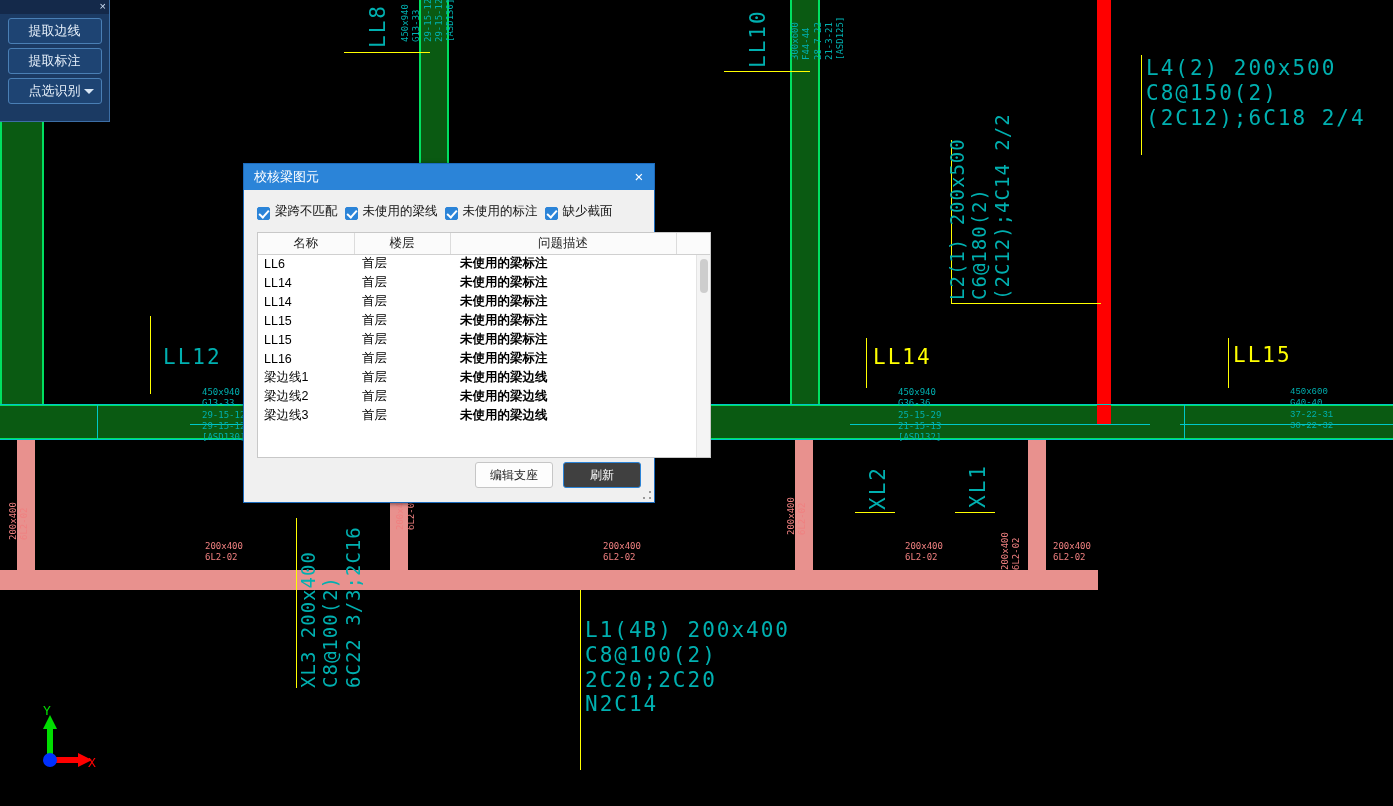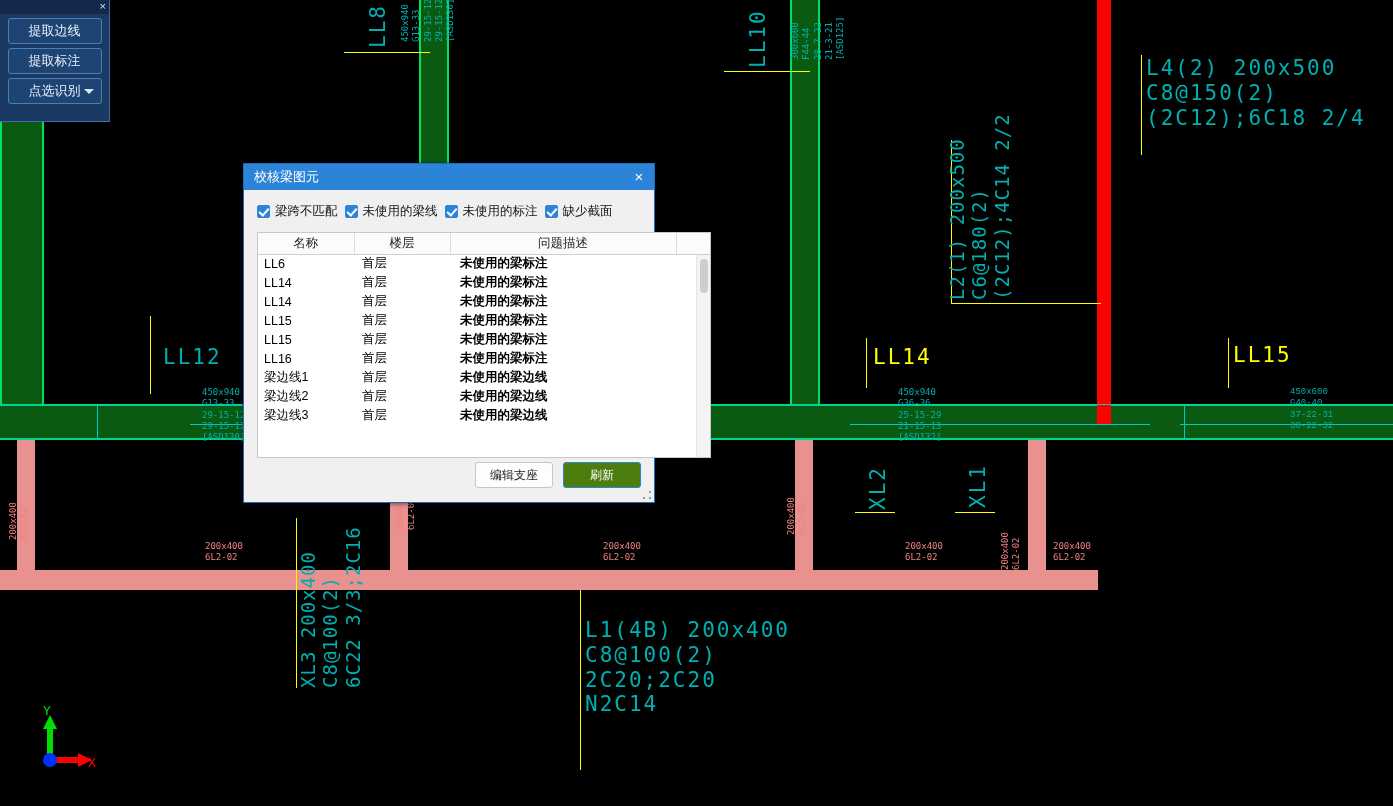--- a/index.html
+++ b/index.html
@@ -133,21 +133,21 @@
     position: absolute; left: 0; right: 0; top: 26px; bottom: 0;
     background: #f0f0f0;
     padding: 10px 13px 0 13px;
   }
   .filter-row {
     display: flex; align-items: center;
     gap: 7px;
     height: 22px;
     margin-bottom: 10px;
   }
-  .filter-item { display: flex; align-items: center; gap: 5px; }
+  .filter-item { display: flex; align-items: flex-end; gap: 5px; }
   .cbx {
     width: 13px; height: 13px;
     background: #2b84d8;
     border: 1px solid #2b84d8;
     border-radius: 2px;
     position: relative;
     cursor: pointer;
     flex: none;
   }
   .cbx::after {
@@ -222,21 +222,21 @@
     line-height: 24px;
     text-align: center;
     padding: 0 10px;
   }
   .btn.secondary {
     background: #fdfdfd;
     border: 1px solid #c6c6c6;
     color: #222;
   }
   .btn.primary {
-    background: #4d7c0f;
+    background: #404040;
     border: 1px solid #2b84d8;
     color: #fff;
   }
   .resize-grip {
     position: absolute; right: 2px; bottom: 2px;
     width: 10px; height: 10px;
     background:
       radial-gradient(#9a9a9a 38%, transparent 40%) 0 6px/4px 4px no-repeat,
       radial-gradient(#9a9a9a 38%, transparent 40%) 6px 6px/4px 4px no-repeat,
       radial-gradient(#9a9a9a 38%, transparent 40%) 6px 0px/4px 4px no-repeat;

